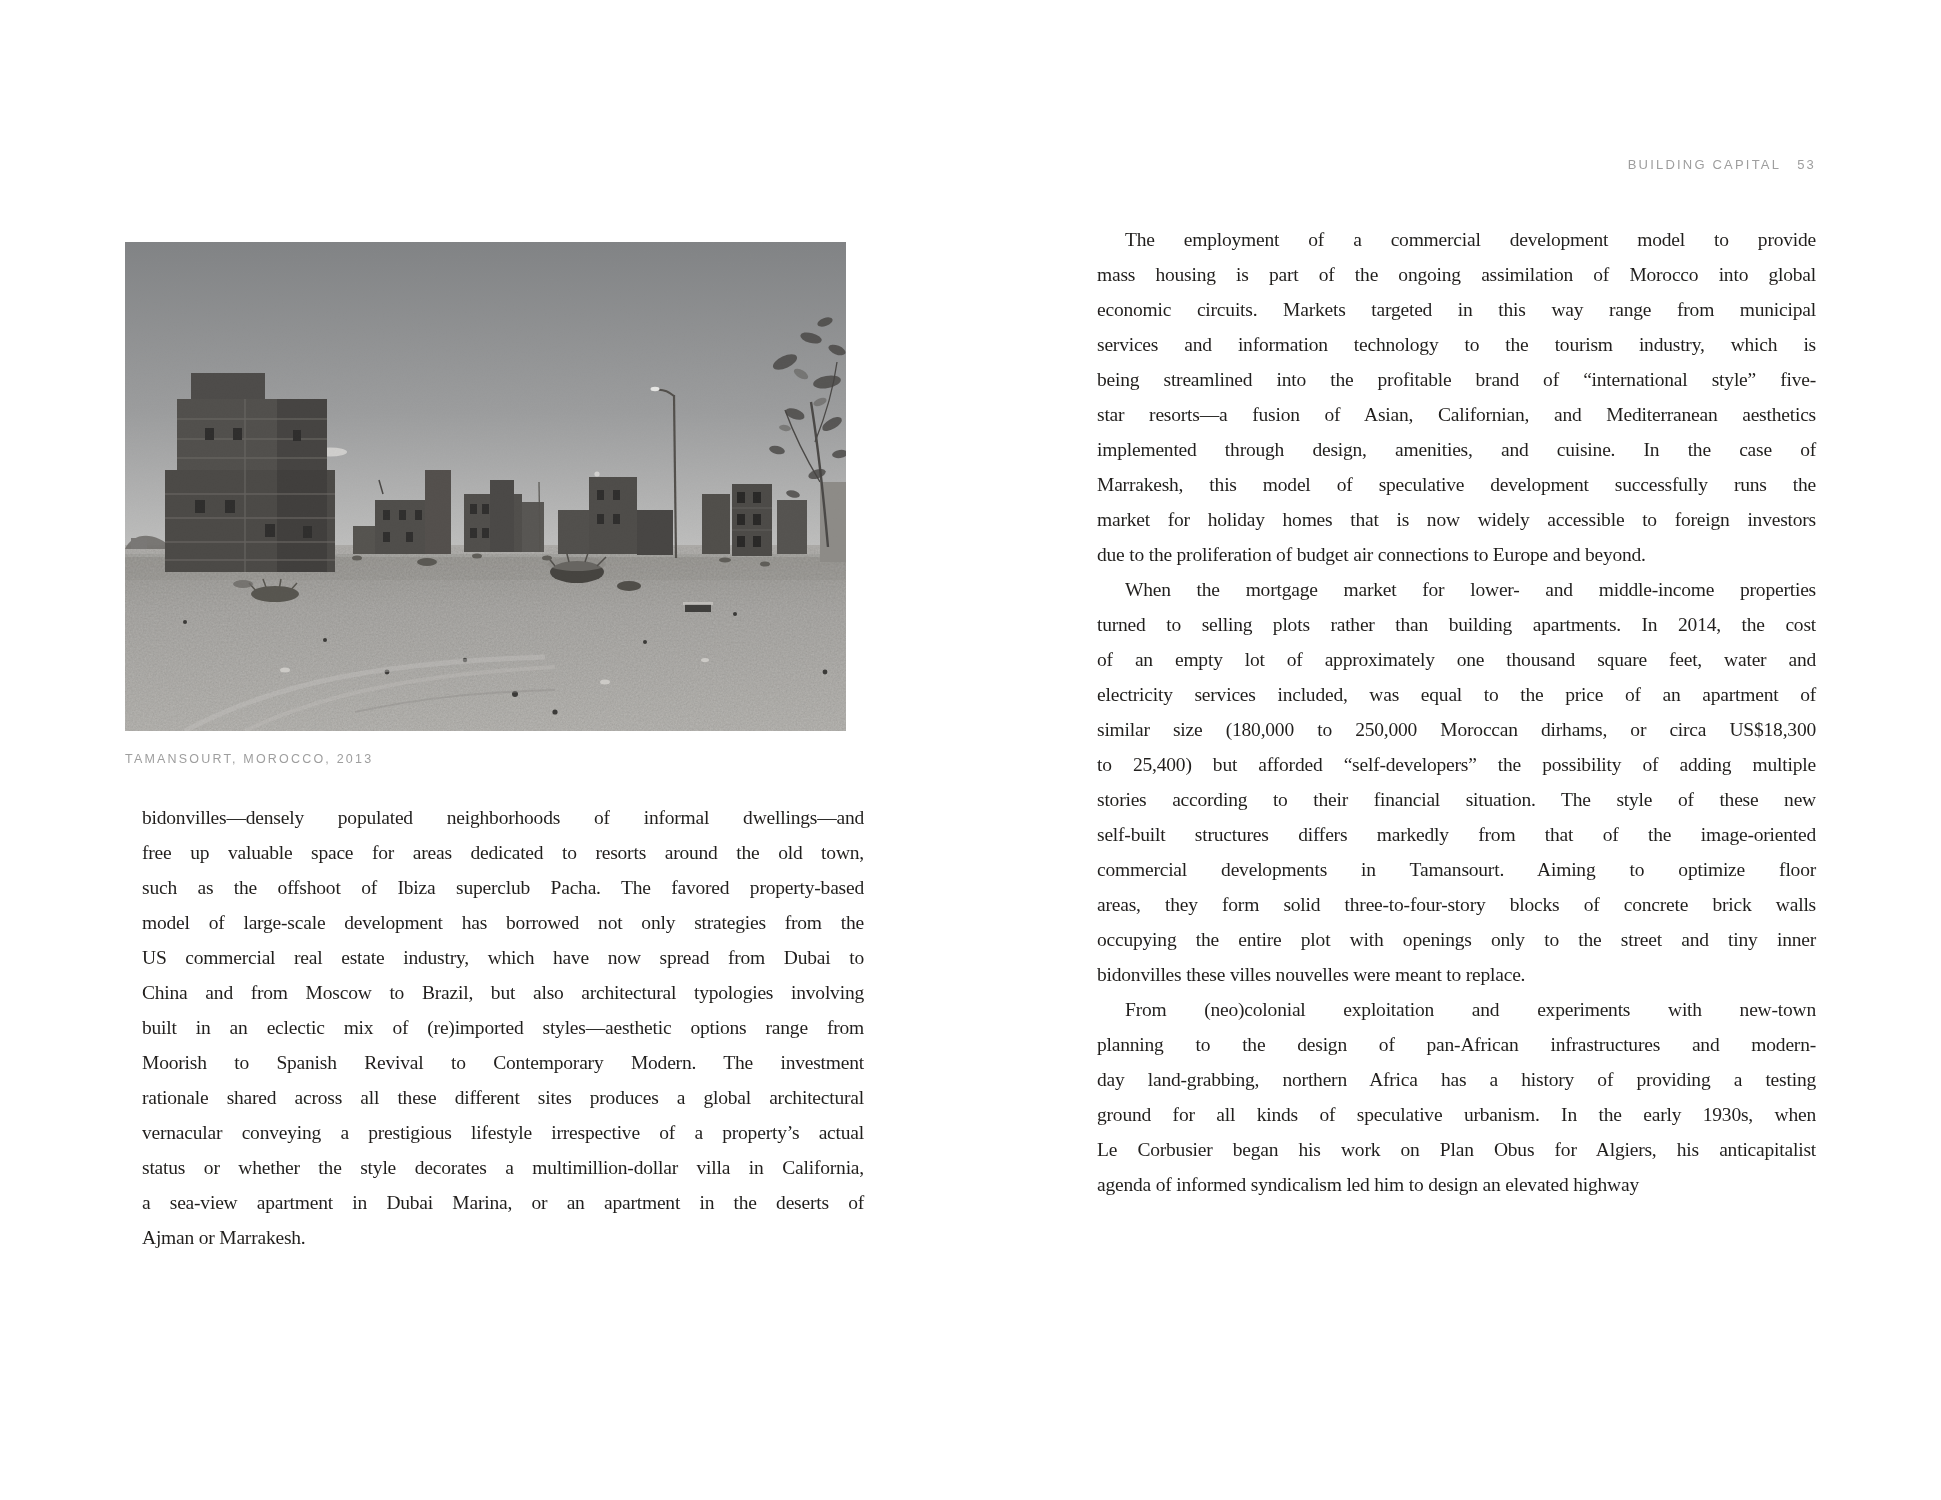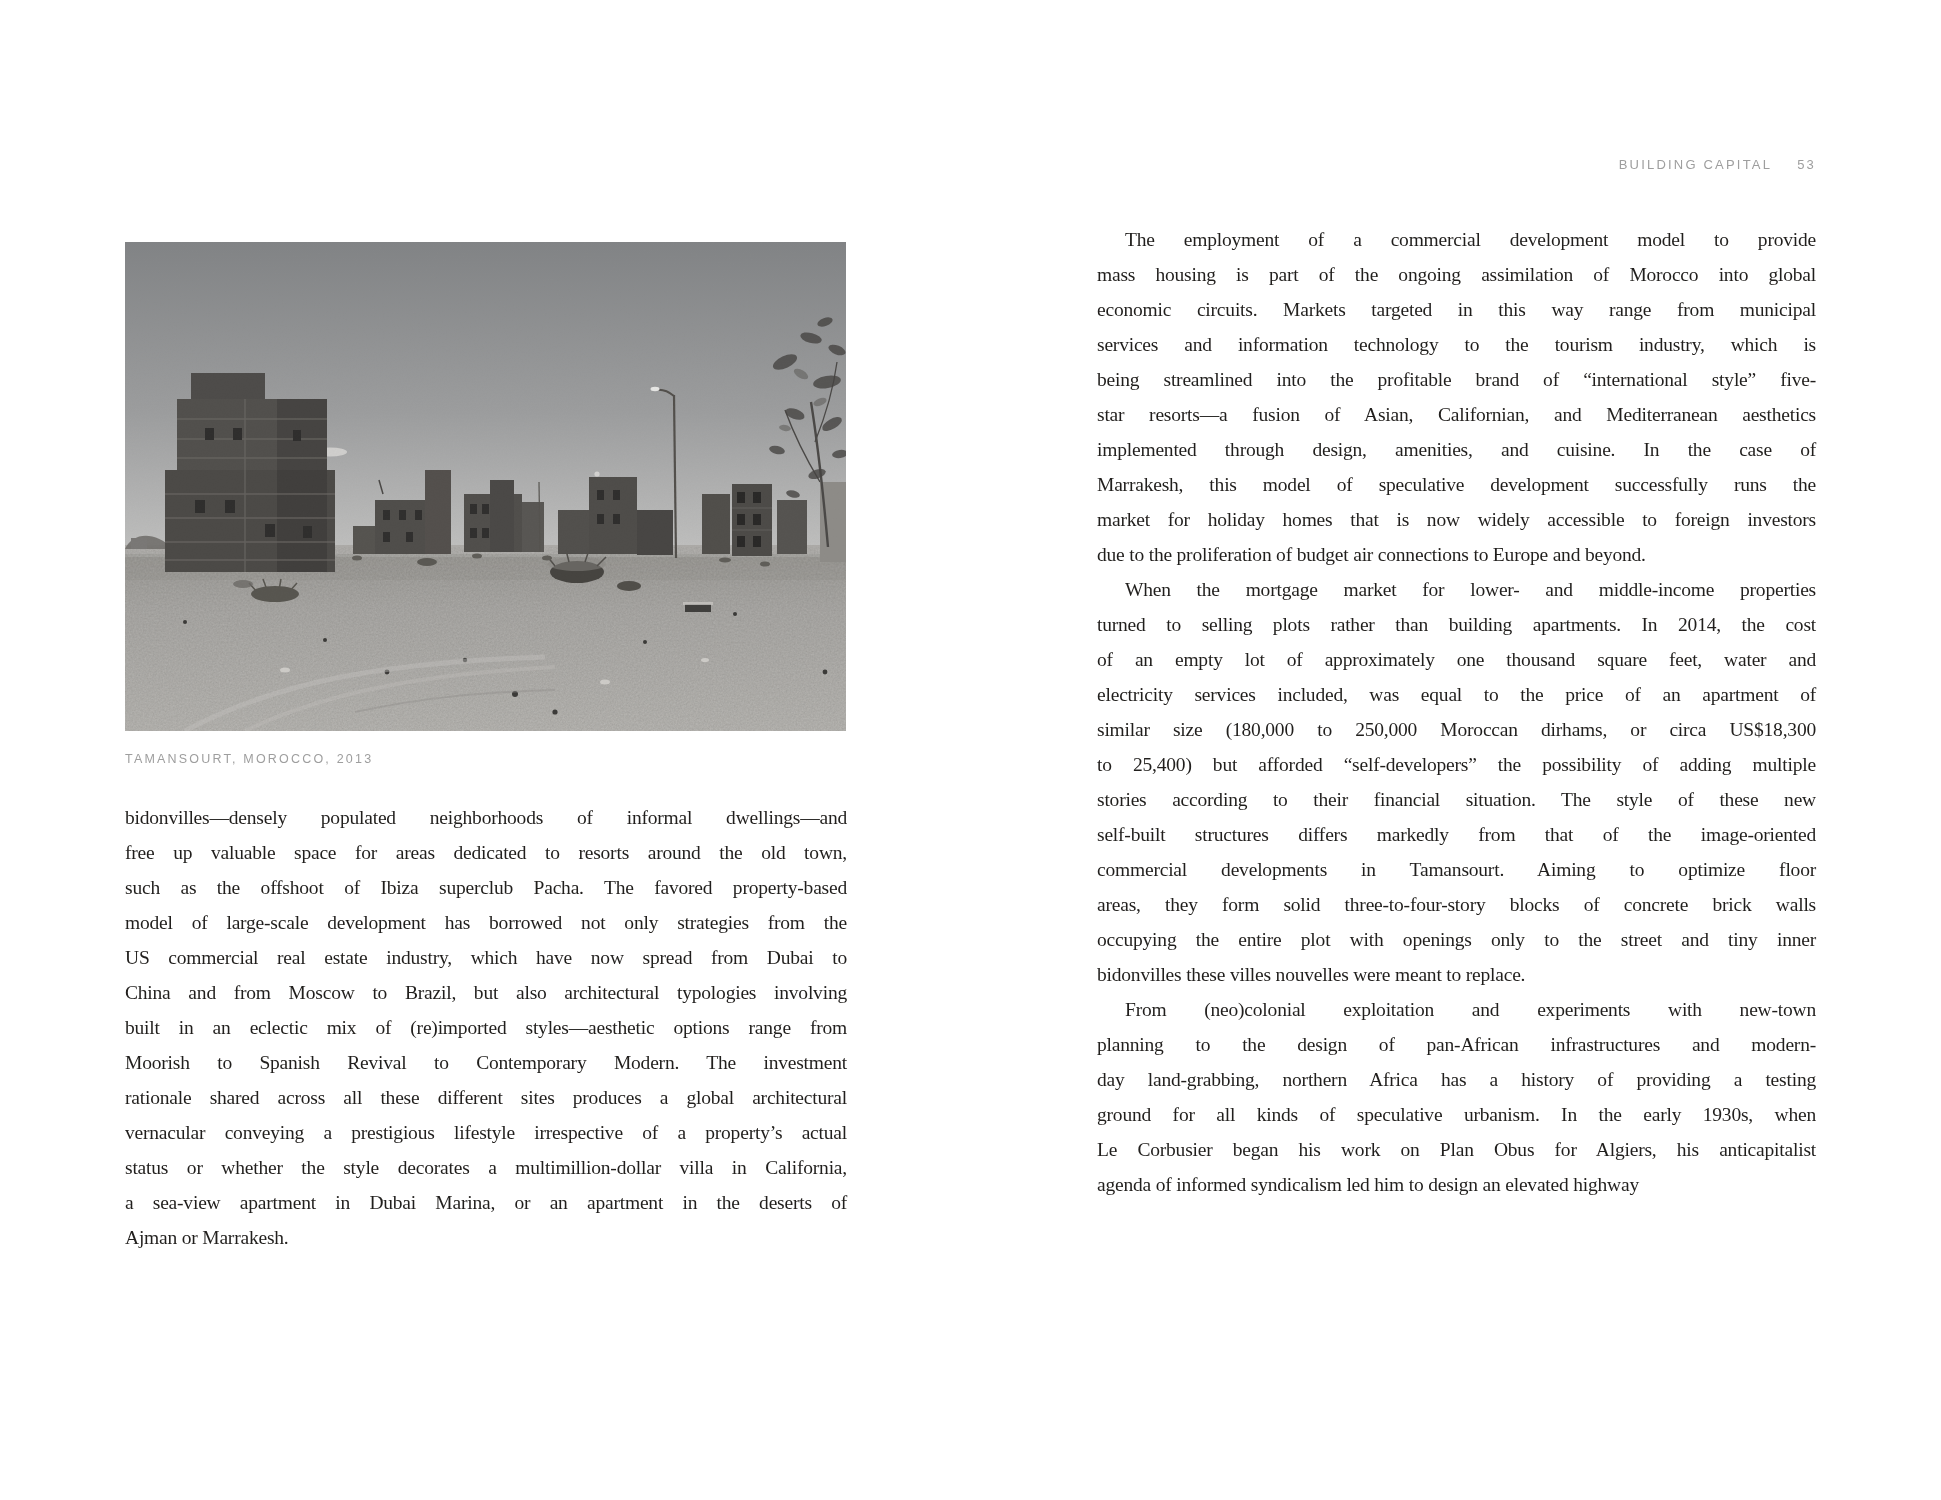--- a/index.html
+++ b/index.html
@@ -32,30 +32,30 @@
     line-height: 35px;
     text-align: justify;
     text-align-last: justify;
   }
   .tline.last { text-align-last: left; }
   .para .tline:first-child { text-indent: 28px; }
 
   
   .running-header {
     left: 1097px; top: 157px; width: 719px;
-    display: flex; justify-content: flex-end; align-items: baseline; gap: 25px;
+    display: flex; justify-content: flex-end; align-items: baseline; gap: 16px;
   }
 
   
   .photo-frame { left: 125px; top: 242px; width: 721px; height: 489px; }
   .photo-frame svg { display: block; width: 100%; height: 100%; }
 
   .caption { left: 125px; top: 752px; width: 721px; font-size: 12.5px; }
 
-  .left-copy  { left: 125px;  top: 800px; width: 722px; }
+  .left-copy  { left: 142px;  top: 800px; width: 722px; }
   .right-copy { left: 1097px; top: 222px; width: 719px; }
 </style>
 </head>
 <body>
 
 <div class="region running-header microtype">
   <span>BUILDING CAPITAL</span>
   <span>53</span>
 </div>
 

